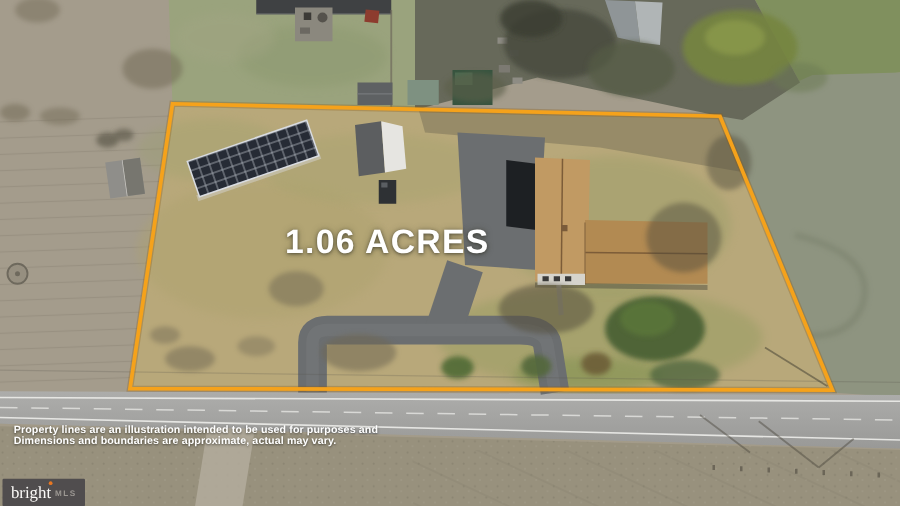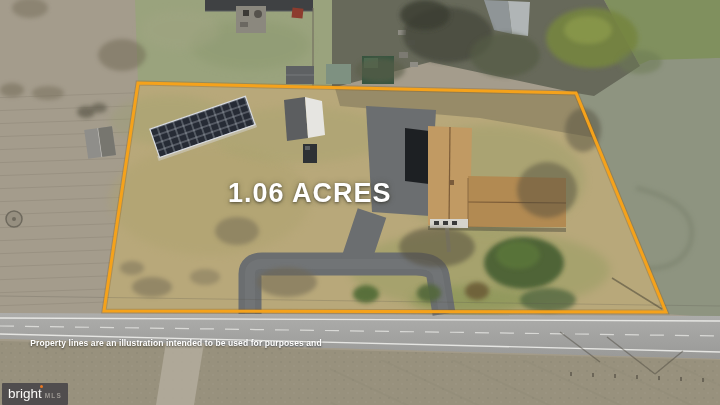--- a/index.html
+++ b/index.html
@@ -1,39 +1,39 @@
 <!DOCTYPE html>
 <html><head>
 <meta charset="utf-8">
 <style>
   html,body{margin:0;padding:0;background:#1e1e1e;}
   #stage{
     position:relative;width:720px;height:405px;overflow:hidden;
-    font-family:"Liberation Sans",sans-serif;background:#a49c8c;text-align:center;
+    font-family:"Liberation Sans",sans-serif;background:#a49c8c;
   }
   #stage svg{position:absolute;left:0;top:0;}
   .acres{
     position:absolute;left:228px;top:178px;width:160px;
     color:#ffffff;font-weight:bold;font-size:27px;letter-spacing:1px;
     text-shadow:0 1px 3px rgba(40,40,30,.65), 0 0 6px rgba(60,60,40,.35);
     white-space:nowrap;
   }
   .disclaimer{
     position:absolute;left:11px;top:339px;width:330px;
     color:#ffffff;font-weight:bold;font-size:8.5px;line-height:9.3px;
     text-shadow:0 1px 2px rgba(30,30,25,.7);
     letter-spacing:.1px;white-space:nowrap;
   }
   .logo{
     position:absolute;left:2px;top:383px;width:66px;height:22px;
     background:#504d4e;border-radius:1px;
     display:flex;align-items:center;justify-content:center;gap:3px;
   }
   .logo .brand{
-    font-family:Liberation Sans, sans-serif;font-size:13.5px;color:#fbfaf8;
+    font-family:Liberation Serif, serif;font-size:13.5px;color:#fbfaf8;
     position:relative;line-height:1;
   }
   .logo .brand .tdot{
     position:absolute;right:-1px;top:-2px;width:3px;height:3px;border-radius:50%;
     background:#e87722;
   }
   .logo .suffix{
     font-size:6.5px;letter-spacing:1.2px;color:#9b9792;font-weight:bold;
     padding-top:3px;
   }
@@ -231,20 +231,21 @@
     <g>
       <polygon points="138,83 576,93 666,312 104,311" fill="none" stroke="#8a5a10" stroke-width="5" opacity=".3"></polygon>
       <polygon points="138,83 576,93 666,312 104,311" fill="none" stroke="#F5A21B" stroke-width="3"></polygon>
     </g>
   </svg>
 
   <div class="acres">1.06 ACRES</div>
 
   <div class="disclaimer">
     <div>Property lines are an illustration intended to be used for purposes and</div>
+    <div>Dimensions and boundaries are approximate, actual may vary.</div>
   </div>
 
   <div class="logo">
     <span class="brand">
       <span>bright</span><span class="tdot"></span>
     </span>
     <span class="suffix">MLS</span>
   </div>
 
 </div>

